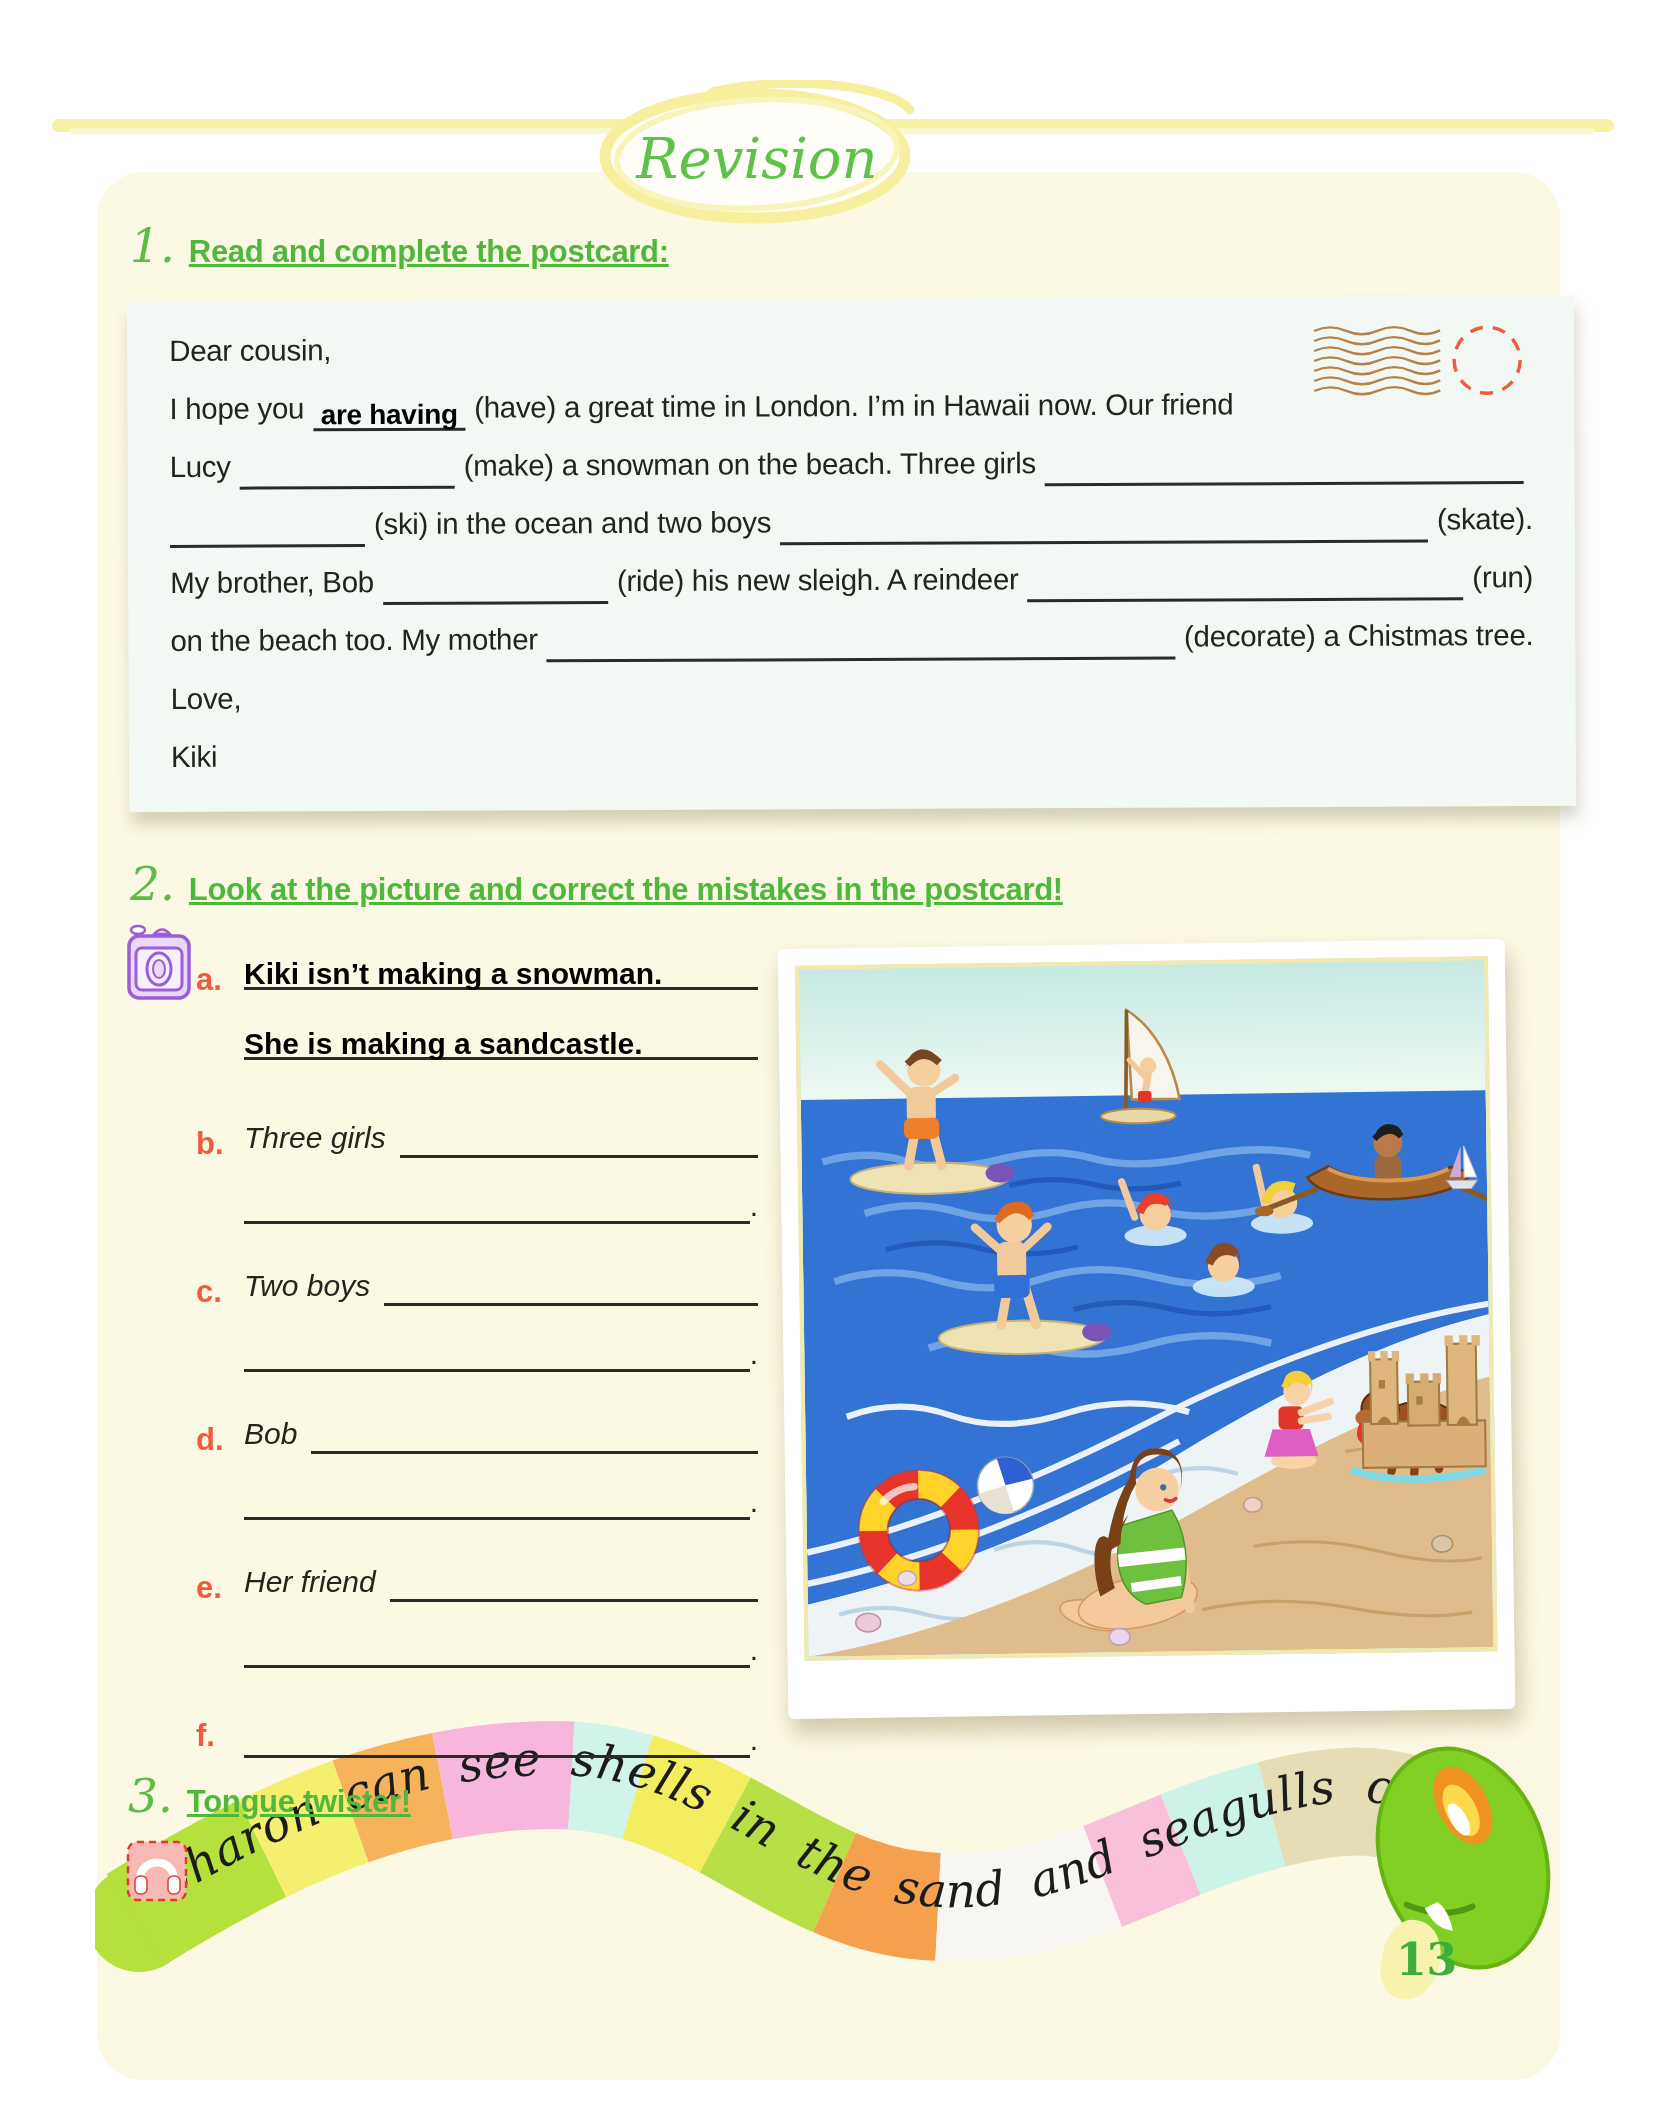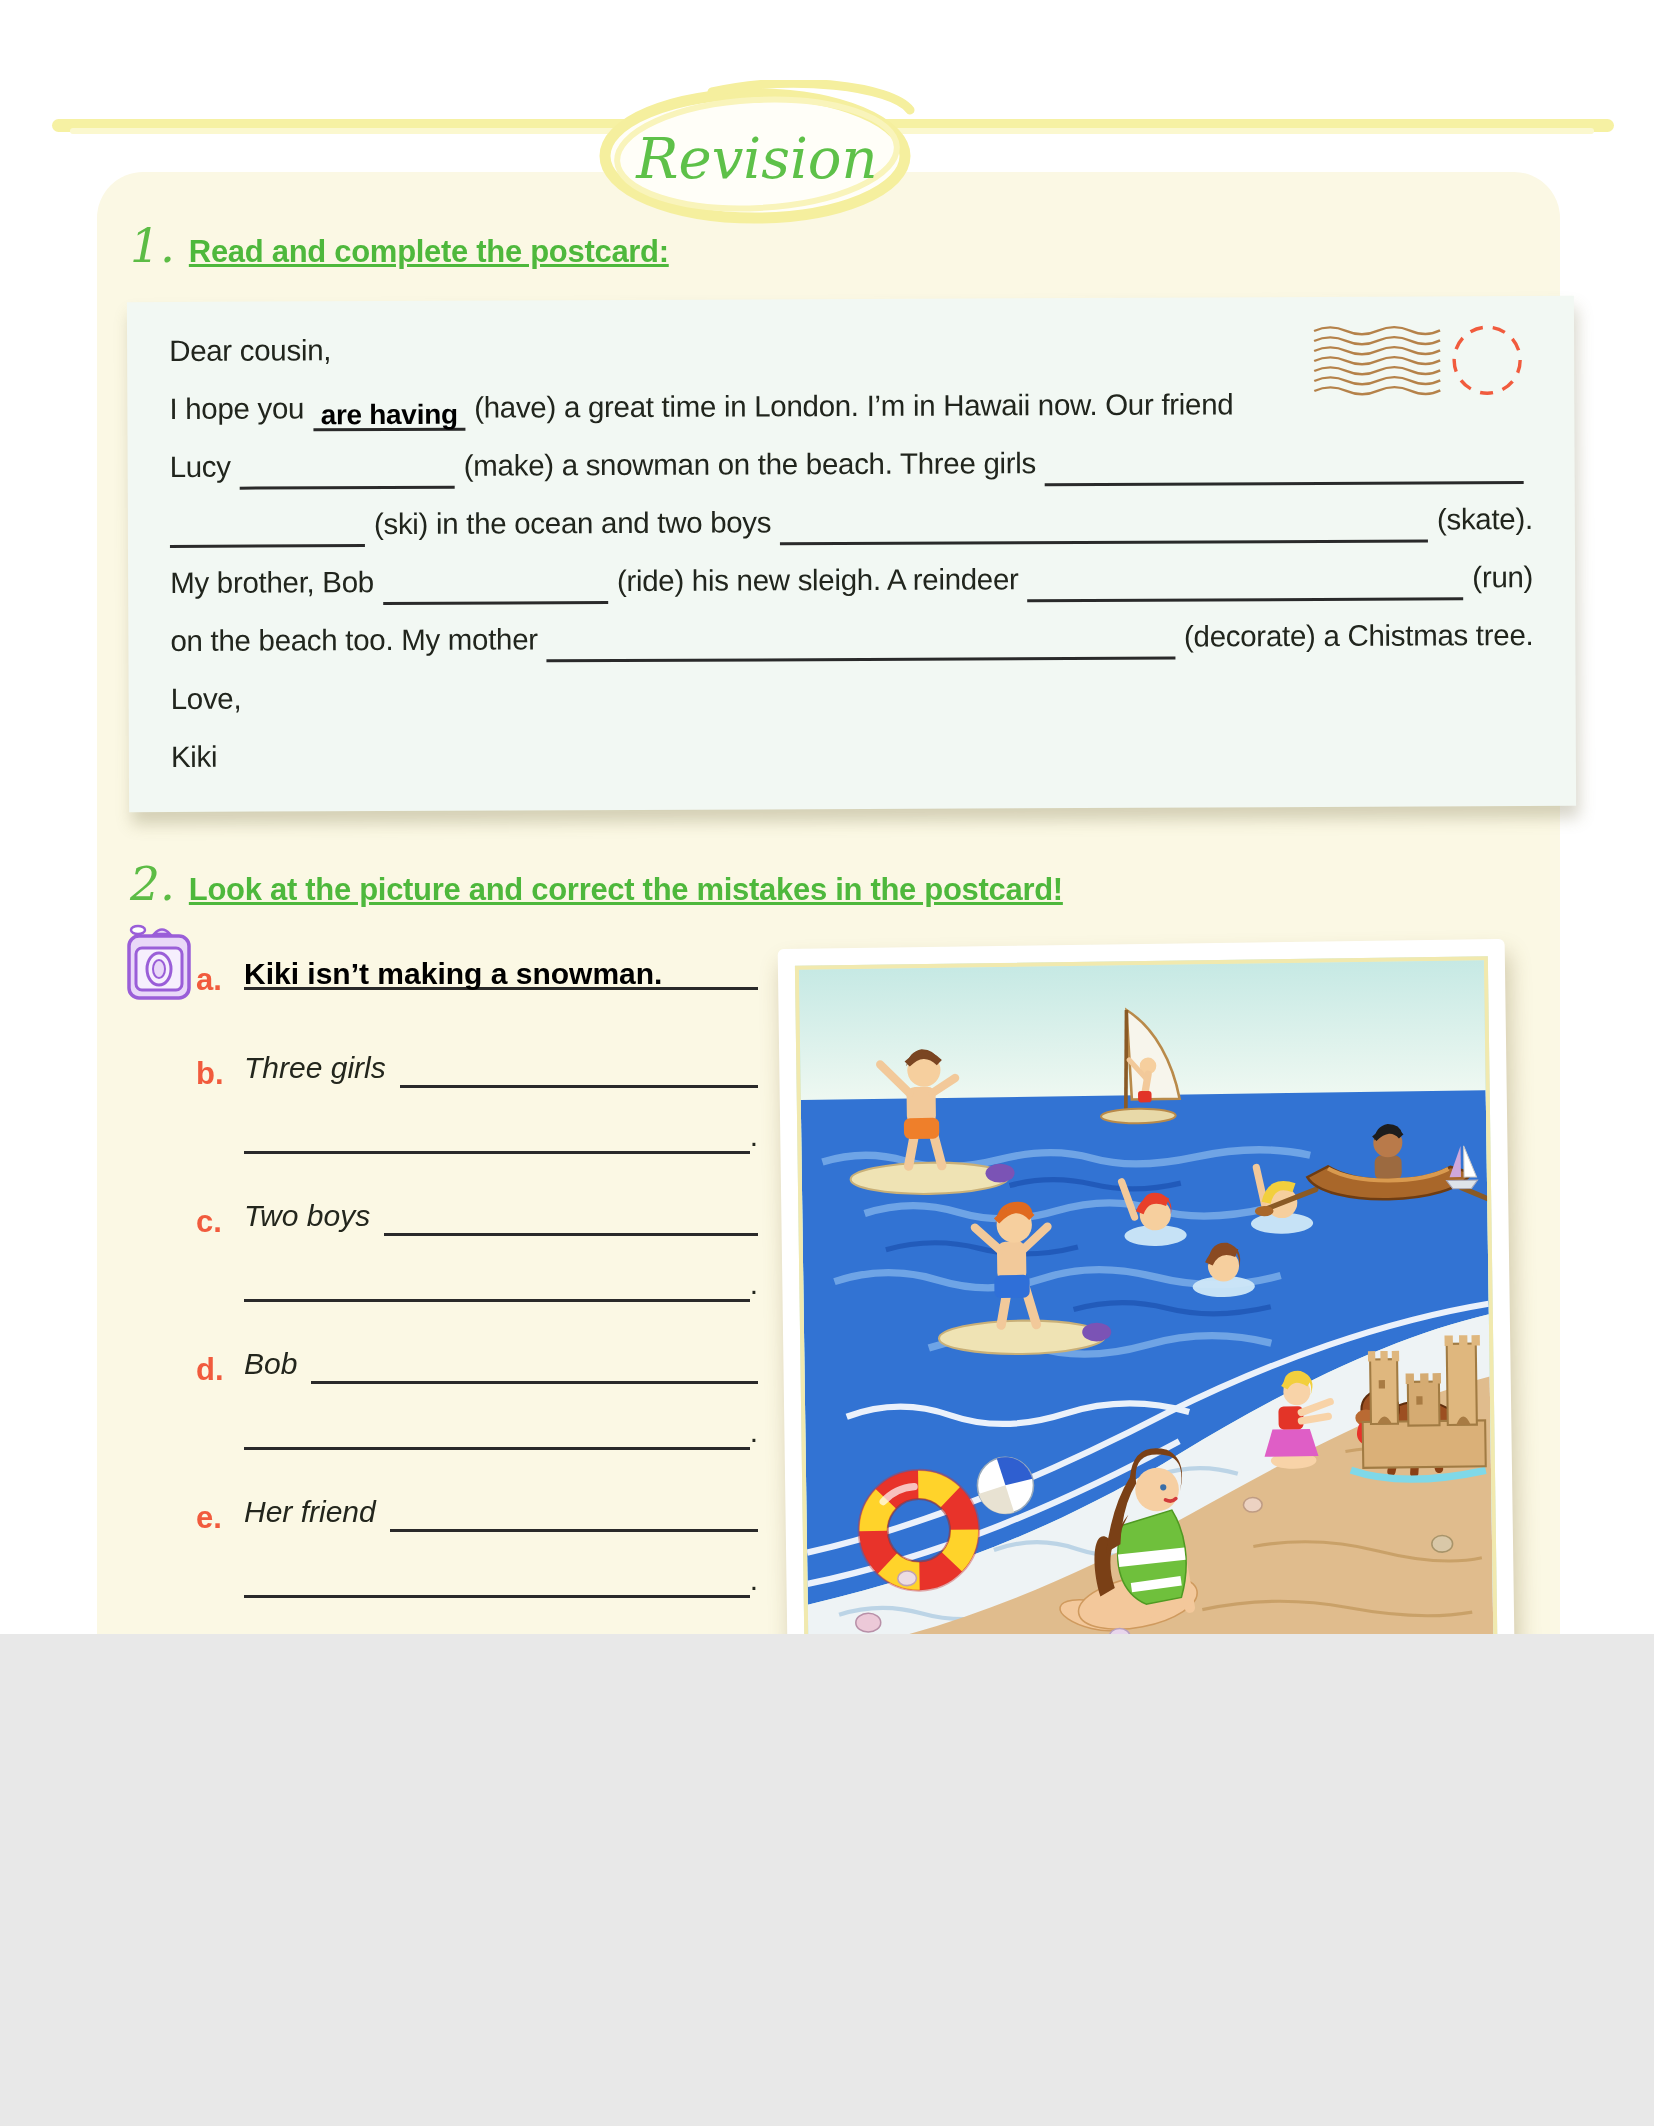--- a/index.html
+++ b/index.html
@@ -1,18 +1,18 @@
 <!DOCTYPE html>
 <html><head>
 <meta charset="utf-8">
 <style>
   * { margin:0; padding:0; box-sizing:border-box; }
   body { background:#e8e8e8; }
   .page{
-    position:relative; width:1654px; height:1634px; background:#ffffff;
+    position:relative; width:1654px; height:2126px; background:#ffffff;
     font-family:"Liberation Sans", sans-serif; overflow:hidden; margin:0 auto;
   }
   
   .top-line{ position:absolute; left:52px; right:40px; top:119px; height:13px;
     background:#f6f1a3; border-radius:8px; }
   .top-line2{ position:absolute; left:70px; right:60px; top:128px; height:6px;
     background:#fbf8cf; border-radius:4px; }
   
   .rev-wrap{ position:absolute; left:592px; top:80px; width:330px; height:150px; z-index:5; }
   .rev-wrap svg{ position:absolute; inset:0; }
@@ -170,20 +170,23 @@
     </svg>
   </div>
 
   <div class="items">
 
     <div class="item">
       <span class="ltr">a.</span>
       <div class="cols">
         <div class="arow">
           <span class="hand">Kiki isn’t making a snowman.</span>
+        </div>
+        <div class="arow">
+          <span class="hand">She is making a sandcastle.</span>
         </div>
       </div>
     </div>
 
     <div class="item">
       <span class="ltr">b.</span>
       <div class="cols">
         <div class="row1">
             <span class="lead">Three girls</span>
             <span class="iblank"></span>

